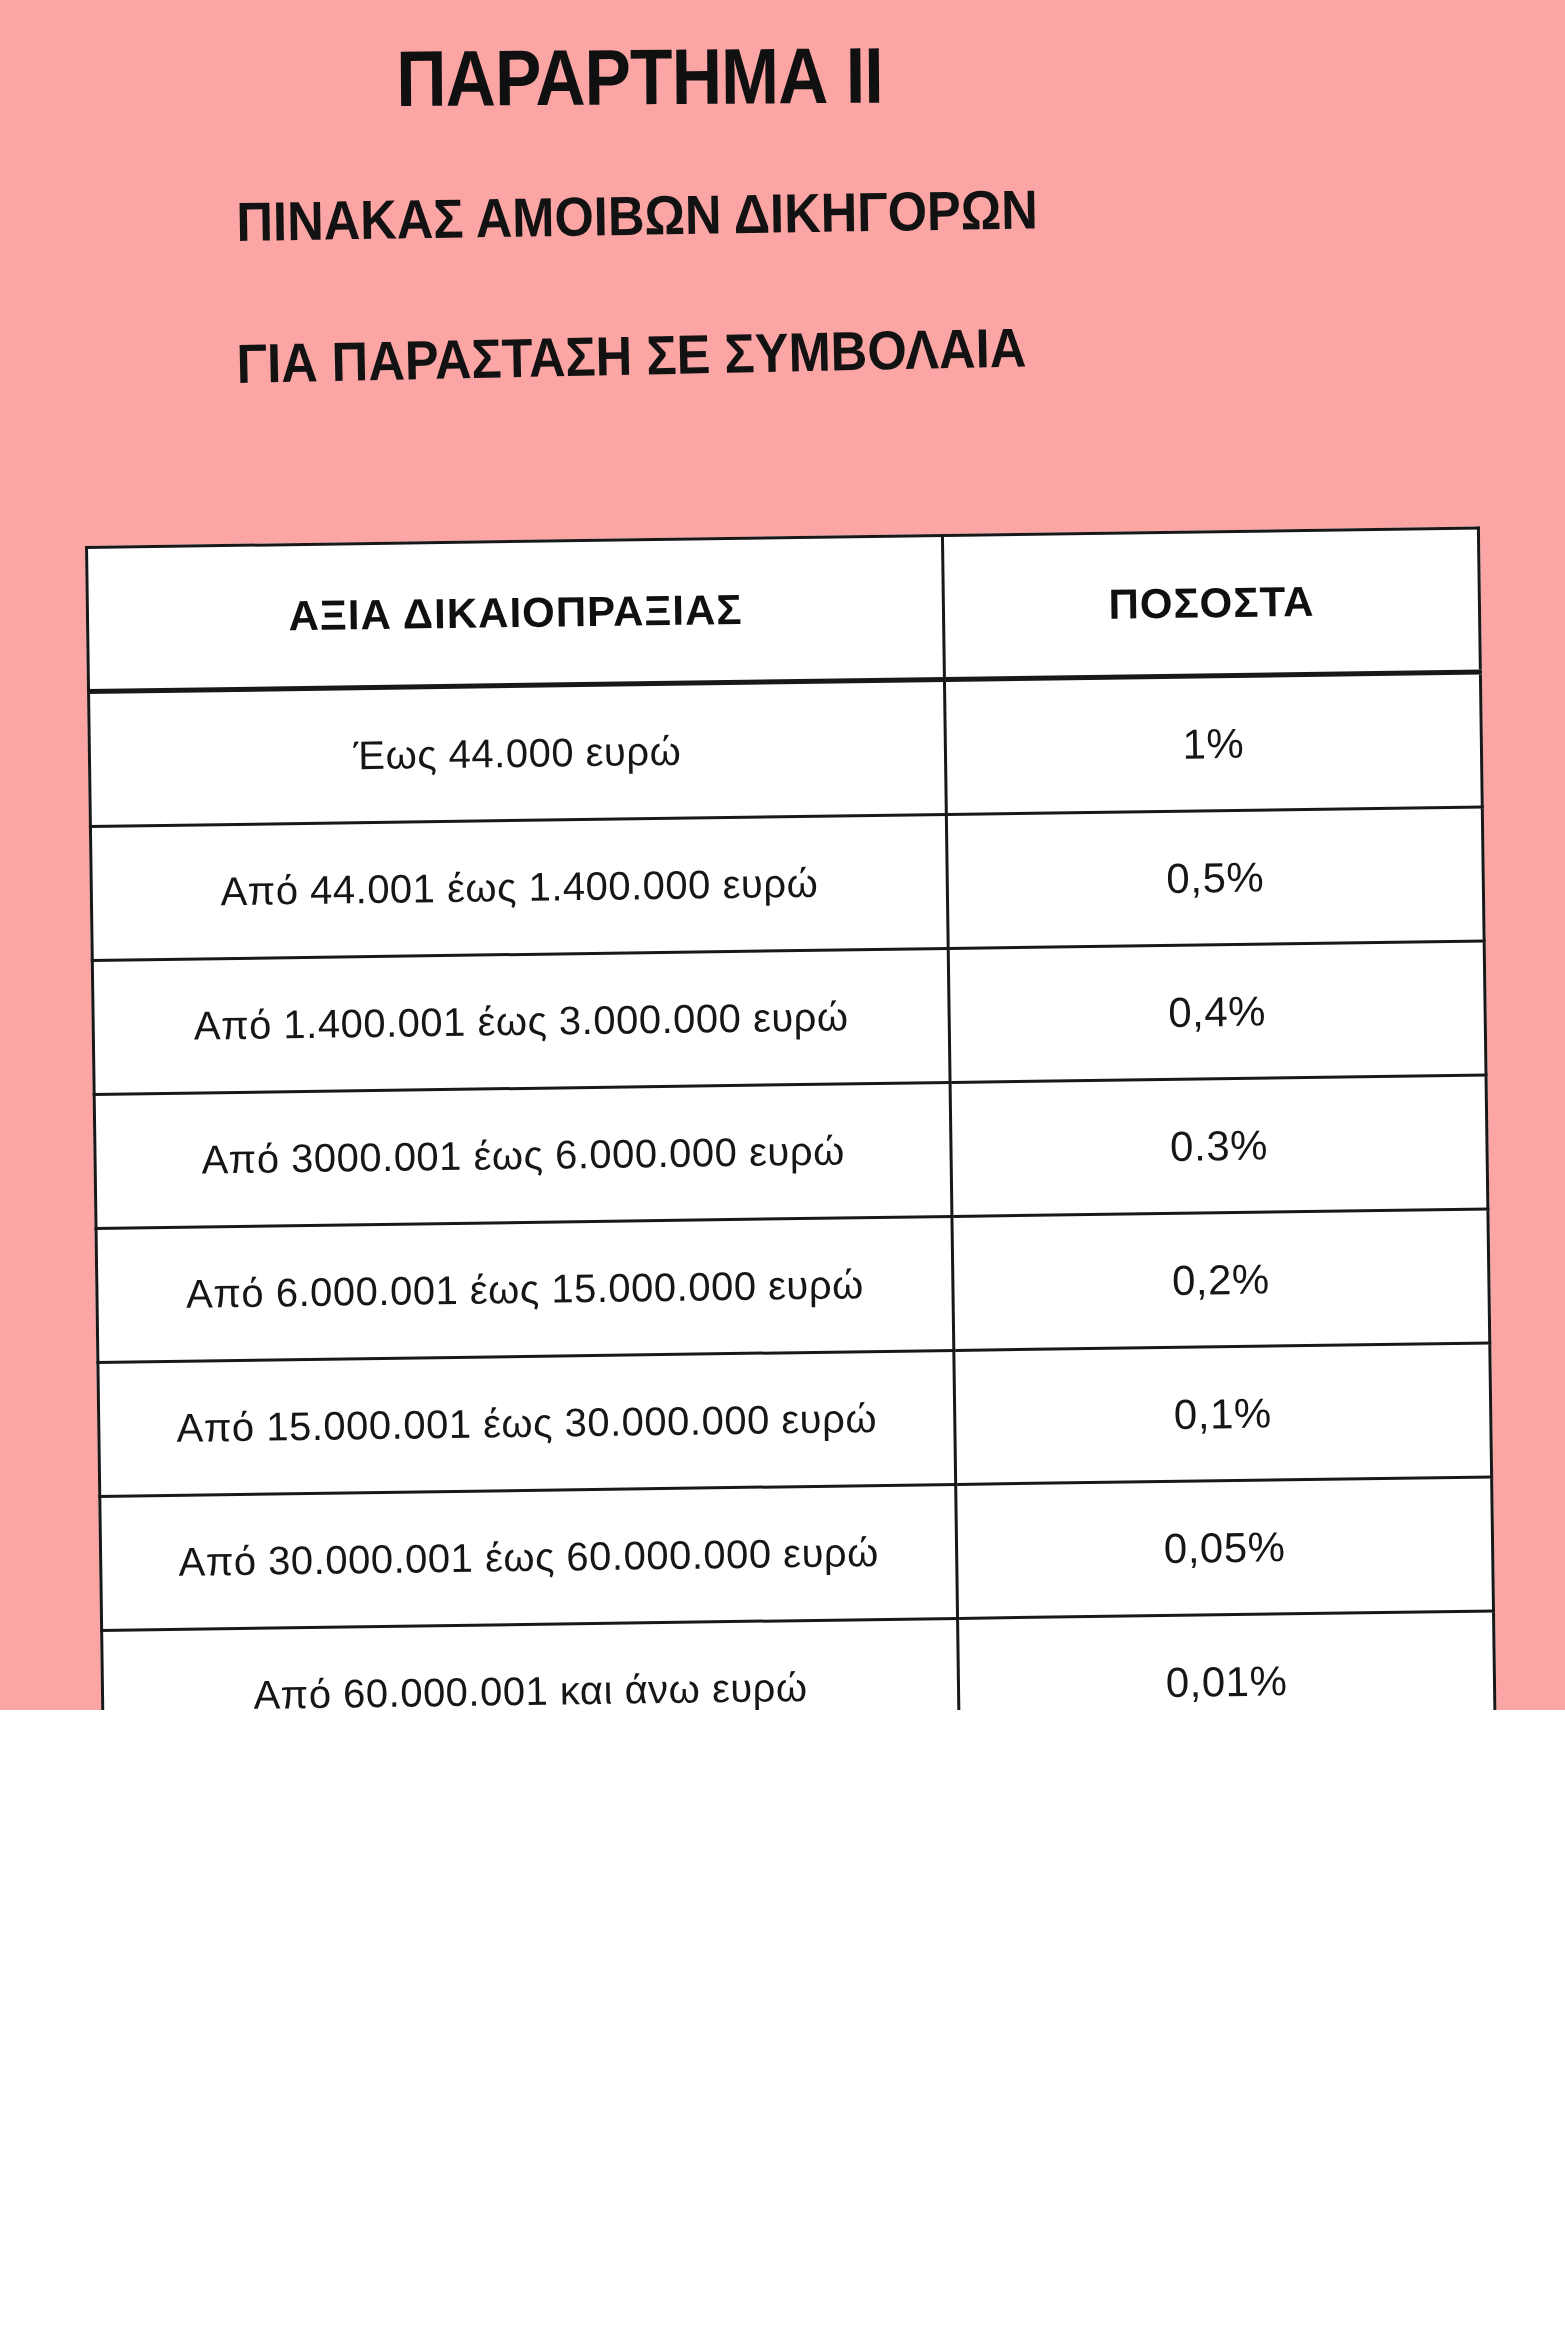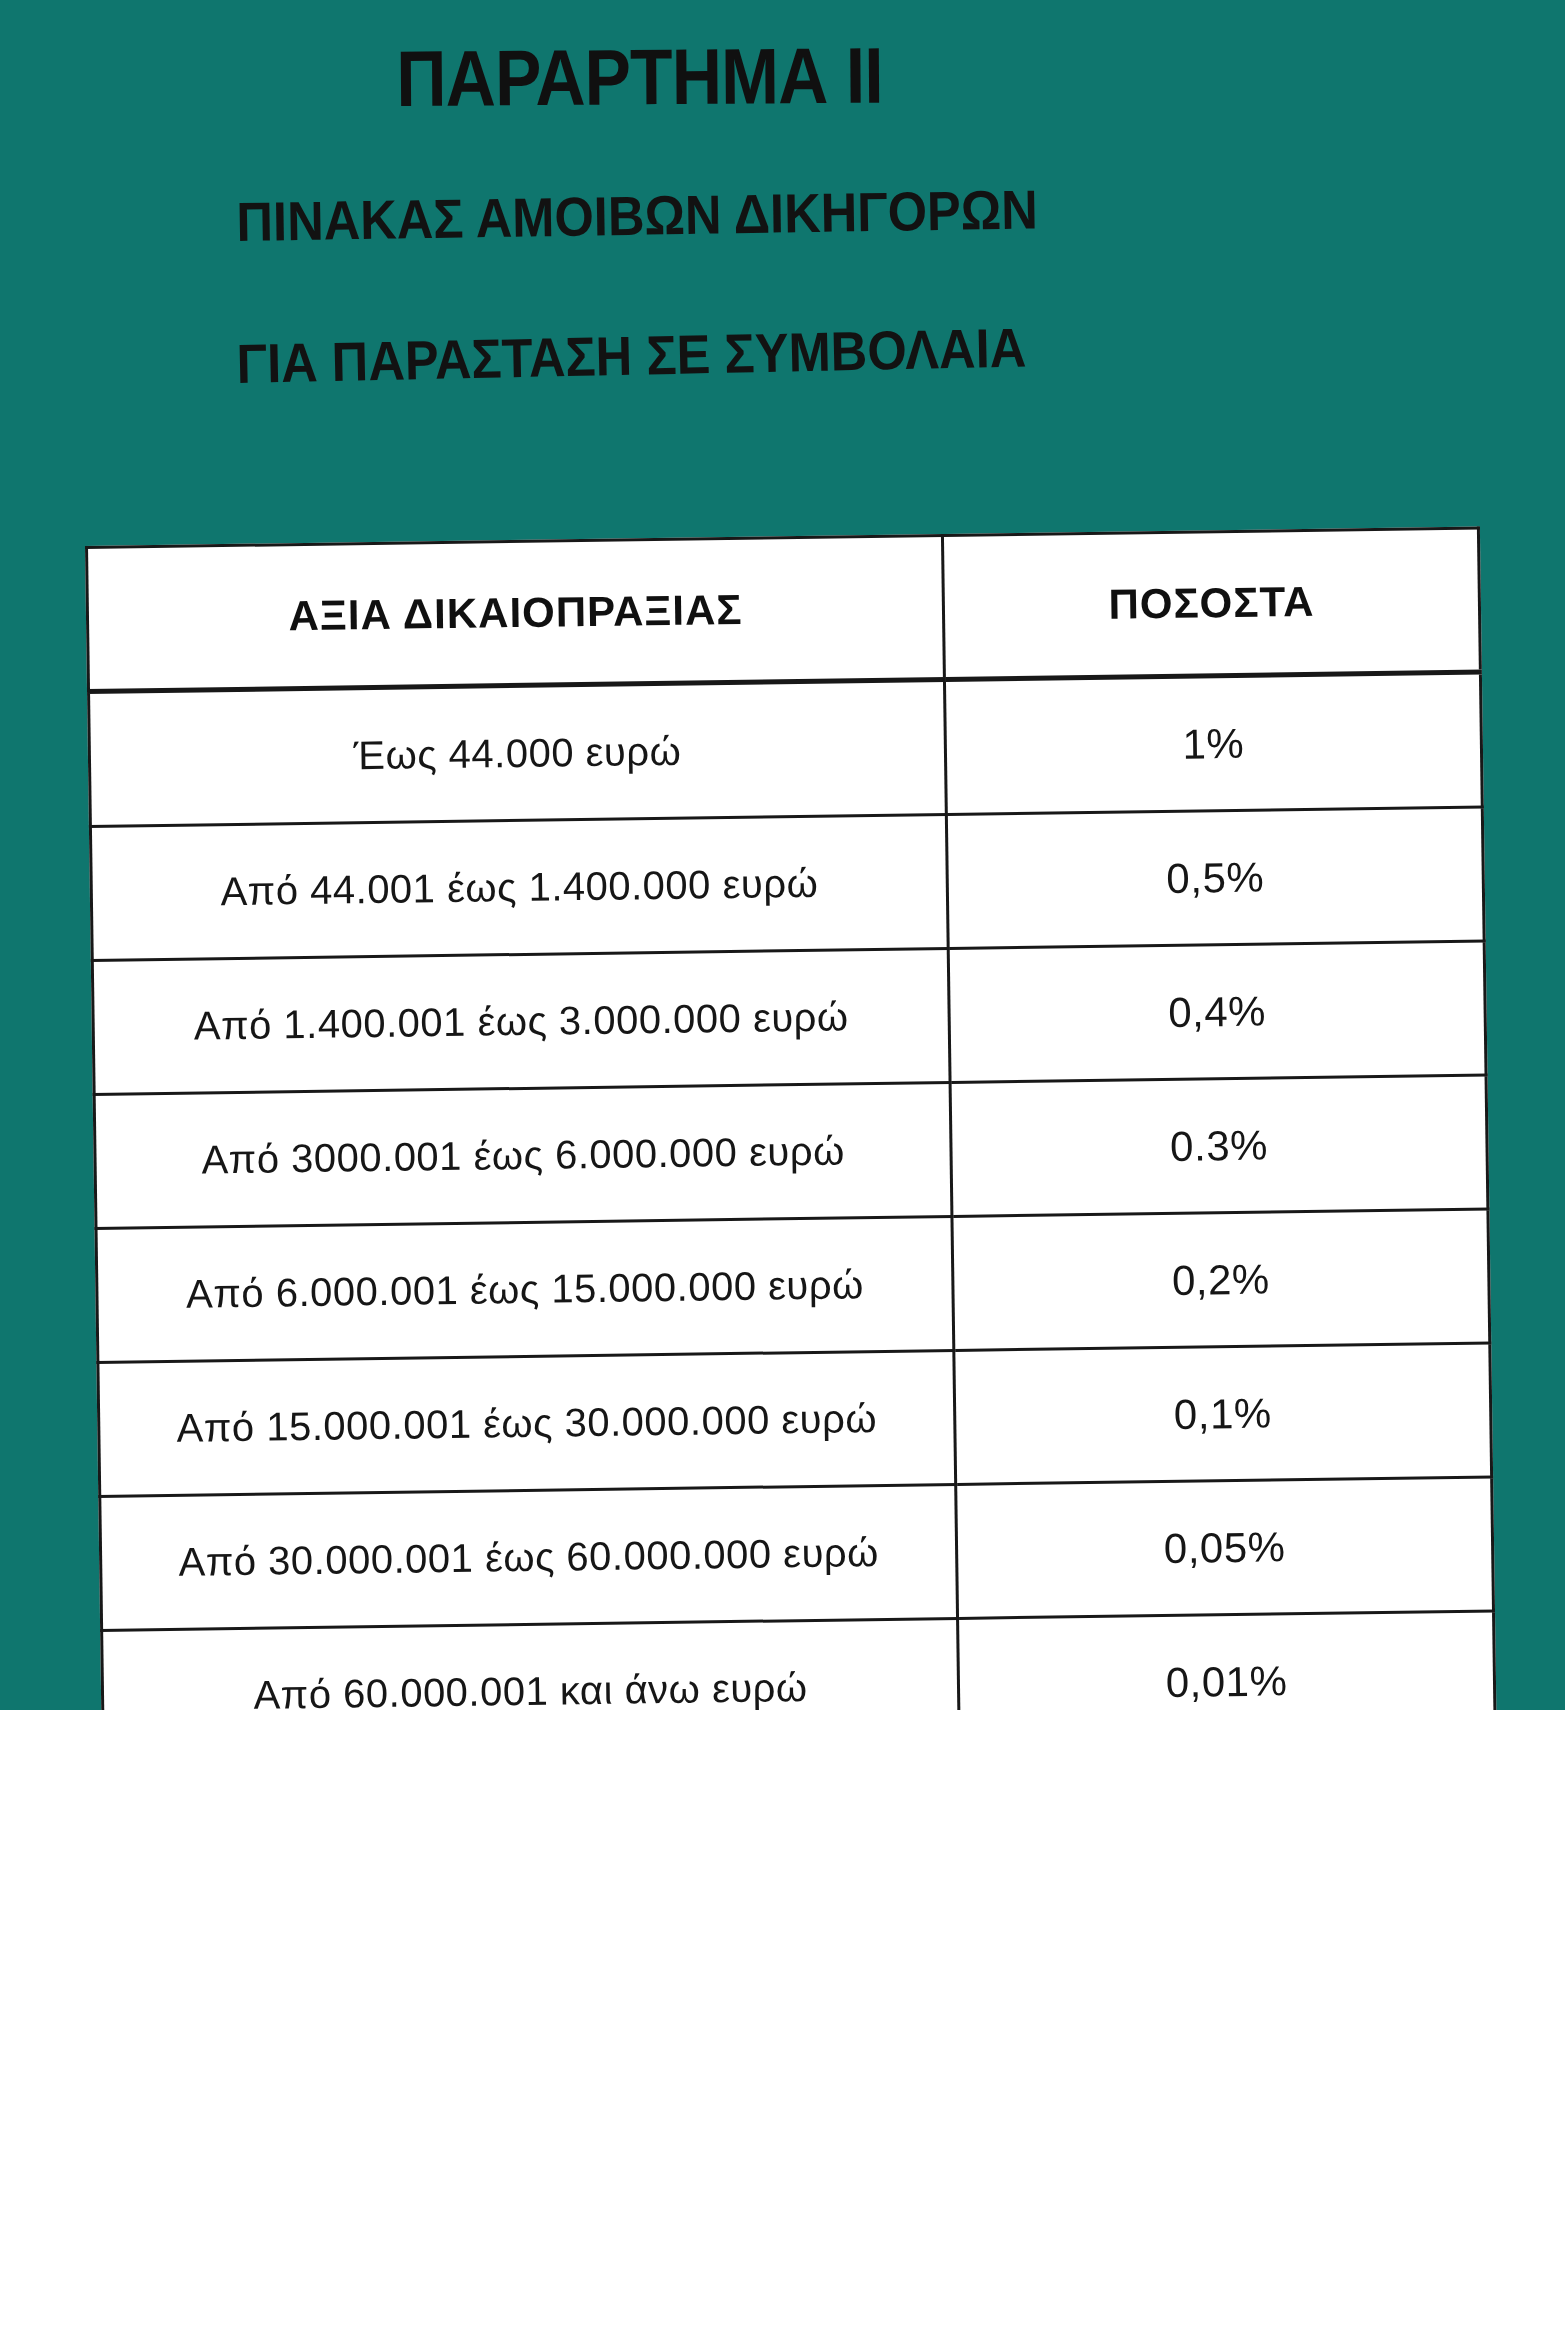--- a/index.html
+++ b/index.html
@@ -4,21 +4,21 @@
 <style>
   html, body {
     margin: 0;
     padding: 0;
     background: #ffffff;
   }
   .page {
     position: relative;
     width: 1566px;
     height: 1710px;
-    background: #0f766e;
+    background: #fca5a5;
     overflow: hidden;
     font-family: "Liberation Sans", sans-serif;
     color: #151515;
   }
   .doc-title {
     position: absolute;
     left: 396px;
     top: 33px;
     font-size: 79px;
     font-weight: bold;

